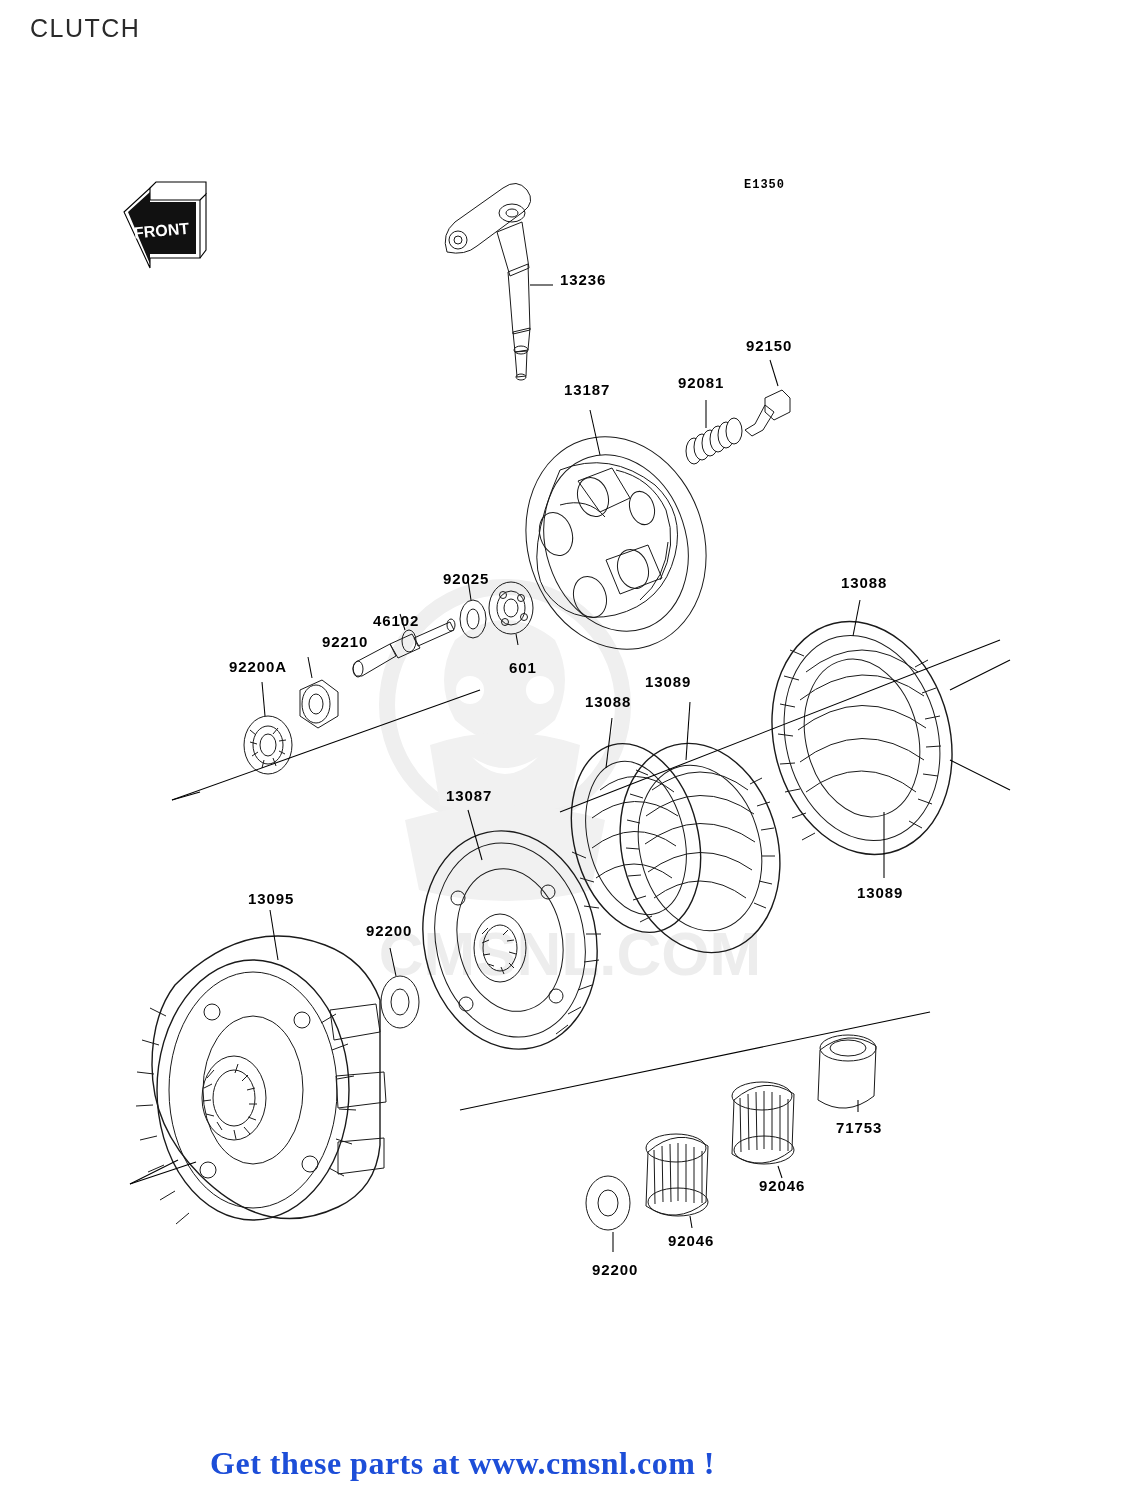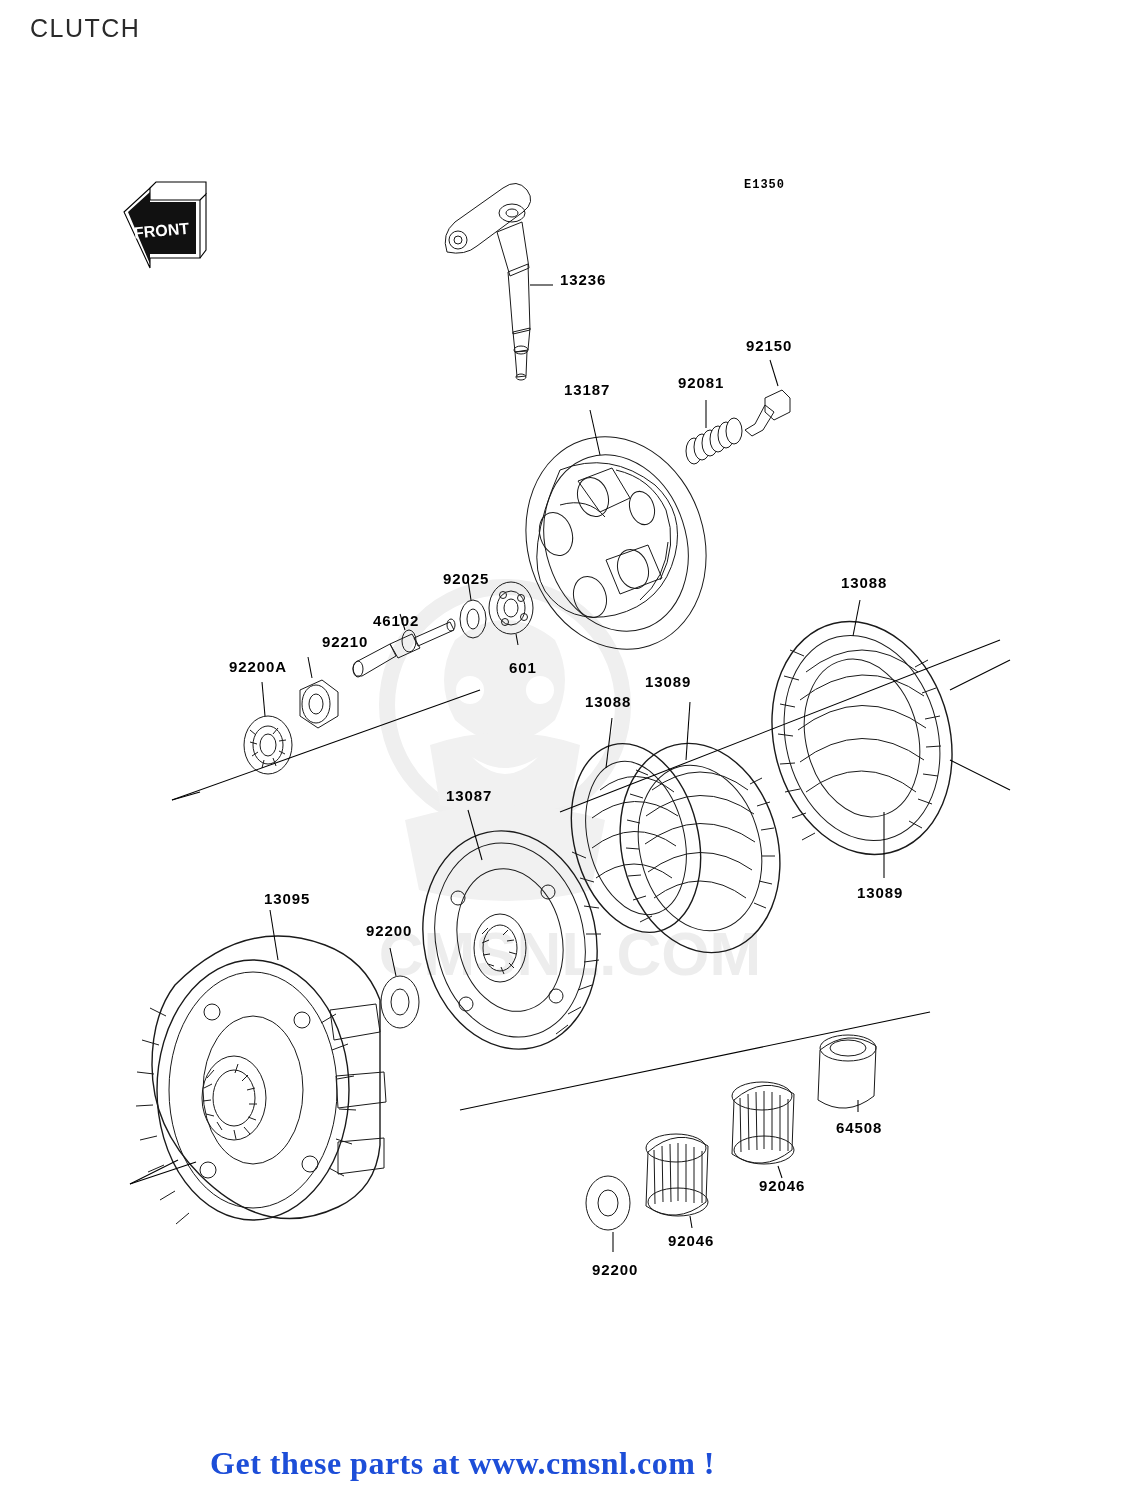--- a/index.html
+++ b/index.html
@@ -340,22 +340,22 @@
   <div class="callout" style="left:443px; top:570px;">92025</div>
   <div class="callout" style="left:373px; top:592px;margin-top:20px;">46102</div>
   <div class="callout" style="left:841px; top:574px;">13088</div>
   <div class="callout" style="left:286px; top:633px;margin-left:36px;">92210</div>
   <div class="callout" style="left:509px; top:659px;">601</div>
   <div class="callout" style="left:229px; top:658px;">92200A</div>
   <div class="callout" style="left:645px; top:673px;">13089</div>
   <div class="callout" style="left:585px; top:693px;">13088</div>
   <div class="callout" style="left:446px; top:787px;">13087</div>
   <div class="callout" style="left:857px; top:884px;">13089</div>
-  <div class="callout" style="left:264px; top:890px;text-align:center;">13095</div>
+  <div class="callout" style="left:248px; top:890px;text-align:center;">13095</div>
   <div class="callout" style="left:366px; top:922px;">92200</div>
-  <div class="callout" style="left:836px; top:1119px;">64508</div>
+  <div class="callout" style="left:836px; top:1119px;">71753</div>
   <div class="callout" style="left:759px; top:1177px;">92046</div>
   <div class="callout" style="left:668px; top:1232px;">92046</div>
   <div class="callout" style="left:592px; top:1261px;">92200</div>
 
   <div id="footer-cta">Get these parts at www.cmsnl.com !</div>
 
 </div>
 
 </body></html>

